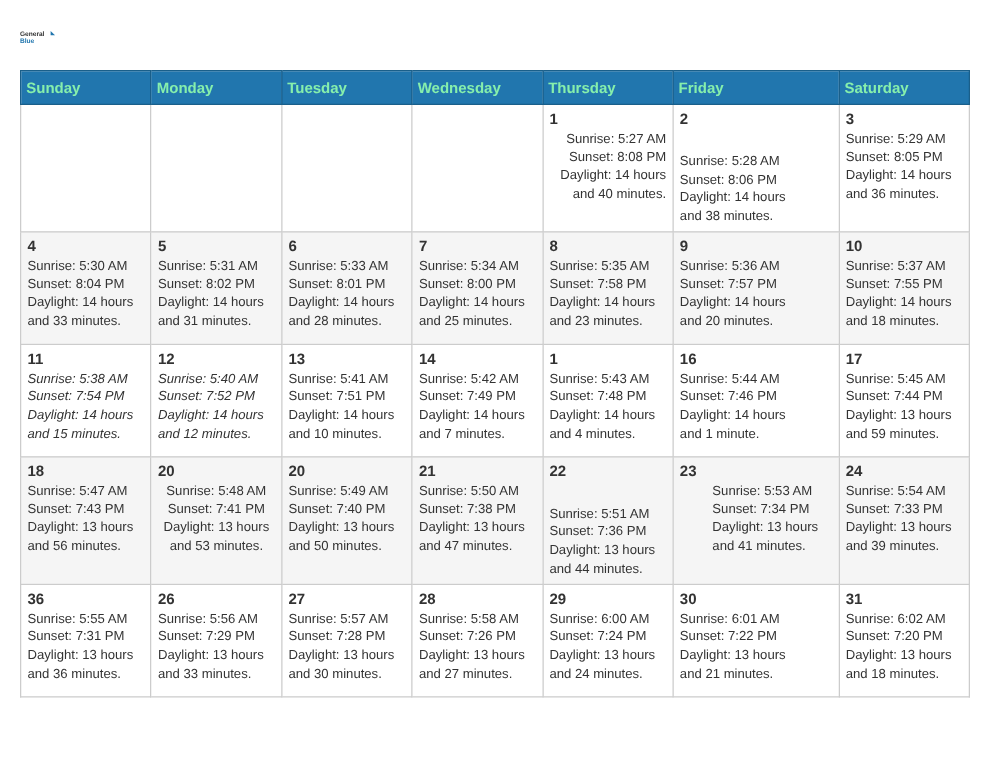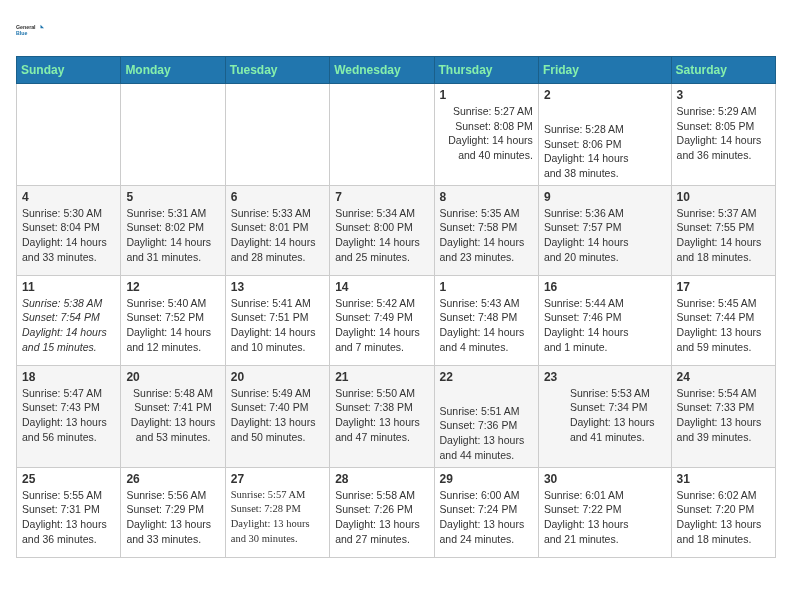--- a/index.html
+++ b/index.html
@@ -187,21 +187,21 @@
       <tr>
         <td>
           <div class="day-number">11</div>
           <div class="day-info" style="white-space: pre-line; font-style: italic;">Sunrise: 5:38 AM
 Sunset: 7:54 PM
 Daylight: 14 hours
 and 15 minutes.</div>
         </td>
         <td>
           <div class="day-number">12</div>
-          <div class="day-info" style="white-space: pre-line;">Sunrise: 5:40 AM
+          <div class="day-info" style="white-space: pre-line; font-style: italic;">Sunrise: 5:40 AM
 Sunset: 7:52 PM
 Daylight: 14 hours
 and 12 minutes.</div>
         </td>
         <td>
           <div class="day-number">13</div>
           <div class="day-info" style="white-space: pre-line;">Sunrise: 5:41 AM
 Sunset: 7:51 PM
 Daylight: 14 hours
 and 10 minutes.</div>
@@ -281,36 +281,36 @@
         <td>
           <div class="day-number">24</div>
           <div class="day-info" style="white-space: pre-line;">Sunrise: 5:54 AM
 Sunset: 7:33 PM
 Daylight: 13 hours
 and 39 minutes.</div>
         </td>
       </tr>
       <tr>
         <td>
-          <div class="day-number">25</div>
+          <div class="day-number">36</div>
           <div class="day-info" style="white-space: pre-line;">Sunrise: 5:55 AM
 Sunset: 7:31 PM
 Daylight: 13 hours
 and 36 minutes.</div>
         </td>
         <td>
           <div class="day-number">26</div>
           <div class="day-info" style="white-space: pre-line;">Sunrise: 5:56 AM
 Sunset: 7:29 PM
 Daylight: 13 hours
 and 33 minutes.</div>
         </td>
         <td>
           <div class="day-number">27</div>
-          <div class="day-info" style="white-space: pre-line; font-family: Liberation Serif, serif;">Sunrise: 5:57 AM
+          <div class="day-info" style="white-space: pre-line;">Sunrise: 5:57 AM
 Sunset: 7:28 PM
 Daylight: 13 hours
 and 30 minutes.</div>
         </td>
         <td>
           <div class="day-number">28</div>
           <div class="day-info" style="white-space: pre-line;">Sunrise: 5:58 AM
 Sunset: 7:26 PM
 Daylight: 13 hours
 and 27 minutes.</div>

